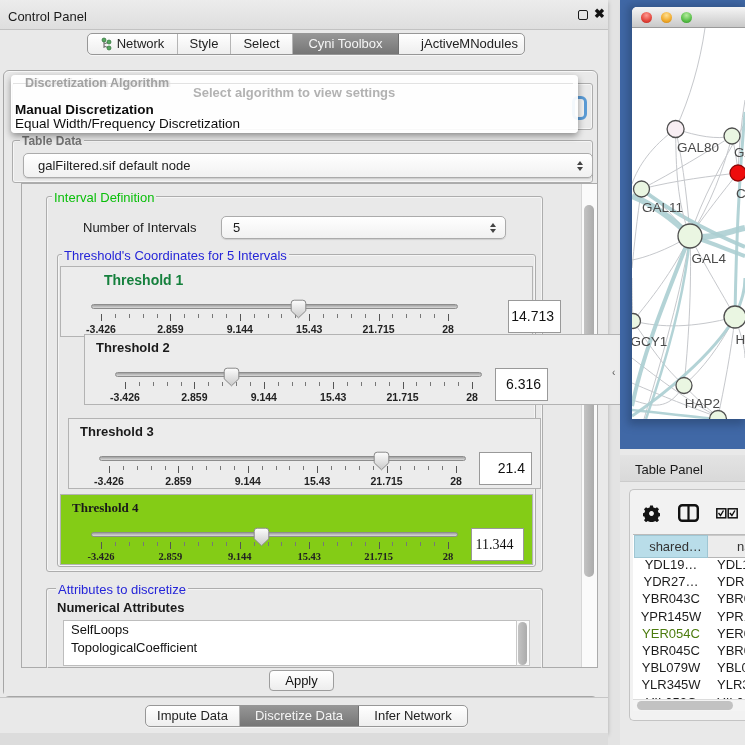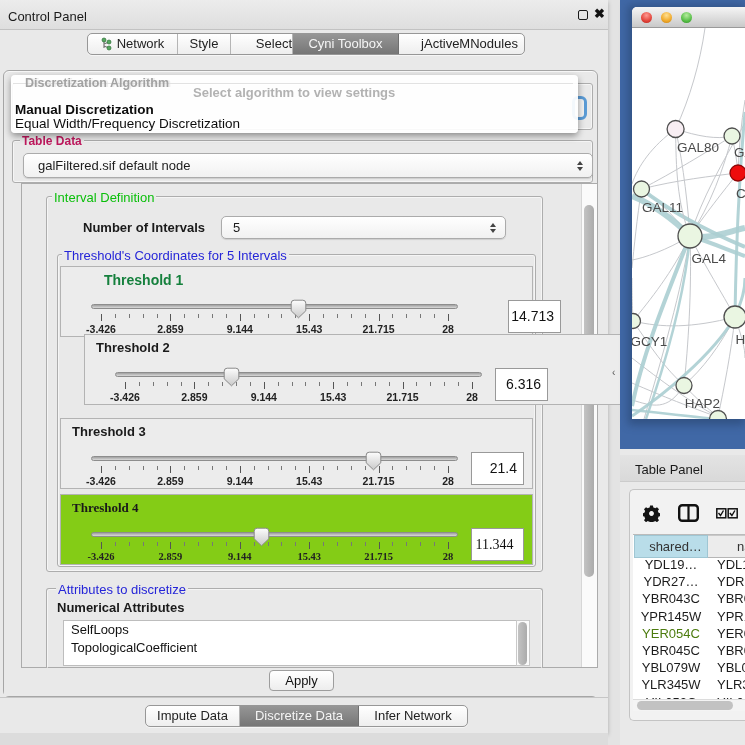--- a/index.html
+++ b/index.html
@@ -45,48 +45,48 @@
 
 <div class="seg" style="left:87px;top:33px;">
   <div class="s" style="width:90px;">
     <svg width="11" height="14" viewBox="0 0 11 14" style="vertical-align:-3px;margin-right:5px;">
       <path d="M3,3 L3,11 M3,7 L8,5 M3,9 L8,11" stroke="#777" stroke-width="1.2" fill="none"></path>
       <circle cx="3" cy="3" r="2" fill="#56a860" stroke="#2f7038" stroke-width="0.7"></circle>
       <circle cx="8" cy="5" r="2" fill="#56a860" stroke="#2f7038" stroke-width="0.7"></circle>
       <circle cx="8" cy="11" r="2" fill="#56a860" stroke="#2f7038" stroke-width="0.7"></circle>
     </svg>Network</div>
   <div class="s" style="width:53px;">Style</div>
-  <div class="s" style="width:62px;text-align:right;">Select</div>
+  <div class="s" style="width:62px;">Select</div>
   <div class="s sel" style="width:106px;">Cyni Toolbox</div>
   <div class="s" style="width:125px;padding-left:16px;">jActiveMNodules</div>
 </div>
 
 <div class="abs" style="left:3px;top:70px;width:595px;height:627px;border:1px solid #a6a6a6;border-radius:6px;background:#e9e9e9;box-shadow:inset 0 1px 0 rgba(255,255,255,0.7);"></div>
 
 <div class="group" style="left:12px;top:83px;width:581px;height:47px;"></div>
 <div class="abs" style="left:25px;top:76px;font-size:12.5px;font-weight:bold;color:#151515;padding:0 2px;">Discretization Algorithm</div>
 
 <div class="abs" style="left:572px;top:96px;width:15px;height:24px;border:3px solid #5b9bd5;border-radius:6px;background:#f2f2f2;"></div>
 
 <div class="group" style="left:12px;top:140px;width:581px;height:43px;"></div>
-<div class="gtitle" style="left:20px;top:134px;font-size:12px;font-weight:bold;color:#be185d;">Table Data</div>
+<div class="gtitle" style="left:20px;top:134px;font-size:12px;font-weight:bold;color:#737373;">Table Data</div>
 <div class="combo" style="left:23px;top:153px;width:570px;height:25px;">
   <div style="padding:4px 0 0 14px;">galFiltered.sif default node</div>
     <div class="ar"></div>
 </div>
 
 <div class="abs" style="left:21px;top:183px;width:577px;height:485px;border:1px solid #ababab;background:#e9e9e9;"></div>
 
 <div class="abs" style="left:581px;top:184px;width:16px;height:483px;background:#fafafa;border-left:1px solid #d6d6d6;"></div>
 <div class="abs" style="left:584px;top:205px;width:10px;height:372px;background:linear-gradient(90deg,#c3c3c3,#ababab);border-radius:5px;"></div>
 
 <div class="group" style="left:46px;top:196px;width:497px;height:376px;"></div>
 <div class="gtitle" style="left:52px;top:190px;color:#0abf0a;font-size:13px;">Interval Definition</div>
 
-<div class="abs" style="left:83px;top:220px;font-size:13px;font-weight:bold;color:#1a1a1a;">Number of Intervals</div>
+<div class="abs" style="left:83px;top:220px;font-size:13px;font-weight:normal;color:#1a1a1a;">Number of Intervals</div>
 <div class="combo" style="left:221px;top:216px;width:285px;height:23px;">
   <div style="padding:3px 0 0 11px;">5</div>
     <div class="ar"></div>
 </div>
 
 <div class="group" style="left:57px;top:254px;width:479px;height:313px;"></div>
 <div class="gtitle" style="left:62px;top:248px;color:#2525d8;font-size:13px;">Threshold's Coordinates for 5 Intervals</div>
 
 <div class="abs" style="left:60px;top:266px;width:473px;height:71px;border:1px solid #b3b3b3;background:#ececec;">
   <div class="abs" style="left:11px;top:5px;font-size:14px;font-weight:bold;color:#15803d;margin-left:32px;">Threshold 1</div>
@@ -125,21 +125,21 @@
     <defs>
         <linearGradient id="thg2" x1="0" y1="0" x2="0" y2="1">
           <stop offset="0" stop-color="#fdfdfd"></stop>
           <stop offset="1" stop-color="#c9c9c9"></stop>
         </linearGradient>
       </defs>
     <path d="M10.5,19.8 L3.2,12.8 L3.2,5.2 Q3.2,2.2 6.2,2.2 L14.8,2.2 Q17.8,2.2 17.8,5.2 L17.8,12.8 Z" fill="url(#thg2)" stroke="#8a8a8a" stroke-width="1"></path>
   </svg>
   <div class="tfield" style="left:410px;top:33px;width:53px;height:33px;line-height:31px;padding-right:6px;">6.316</div>
 </div>
-<div class="abs" style="left:60px;top:418px;width:473px;height:71px;border:1px solid #b3b3b3;background:#ececec;">
+<div class="abs" style="left:68px;top:418px;width:473px;height:71px;border:1px solid #b3b3b3;background:#ececec;">
   <div class="abs" style="left:11px;top:5px;font-size:13px;font-weight:bold;color:#1a1a1a;">Threshold 3</div>
   <div class="abs" style="left:30px;top:37px;width:367px;height:5px;background:linear-gradient(#a0a0a0,#dadada);border:1px solid #8d8d8d;border-radius:3.5px;"></div>
   <div class="abs" style="left:40px;top:47px;width:349px;height:4px;background:repeating-linear-gradient(90deg,#777 0,#777 1px,transparent 1px,transparent 13.88px);"></div>
   <div class="abs" style="left:40px;top:47px;width:349px;height:7px;background:repeating-linear-gradient(90deg,#555 0,#555 1px,transparent 1px,transparent 69.4px);"></div>
   <span class="slab" style="left:40.0px;top:56px;">-3.426</span>
   <span class="slab" style="left:109.4px;top:56px;">2.859</span>
   <span class="slab" style="left:178.8px;top:56px;">9.144</span>
   <span class="slab" style="left:248.2px;top:56px;">15.43</span>
   <span class="slab" style="left:317.6px;top:56px;">21.715</span>
   <span class="slab" style="left:387.0px;top:56px;">28</span>

